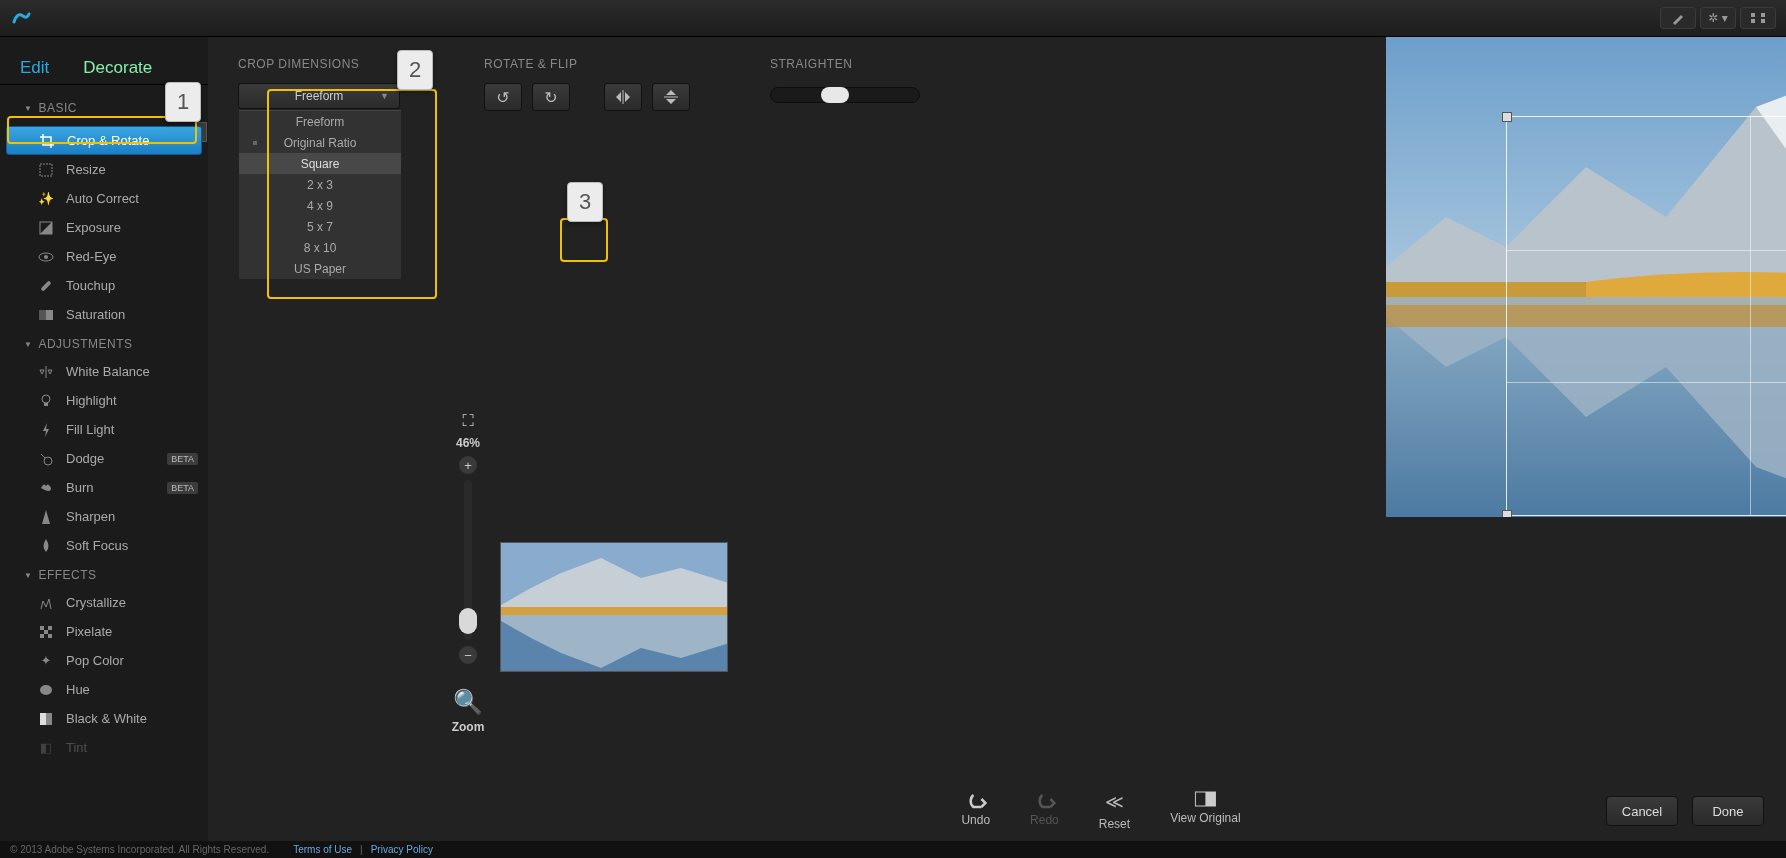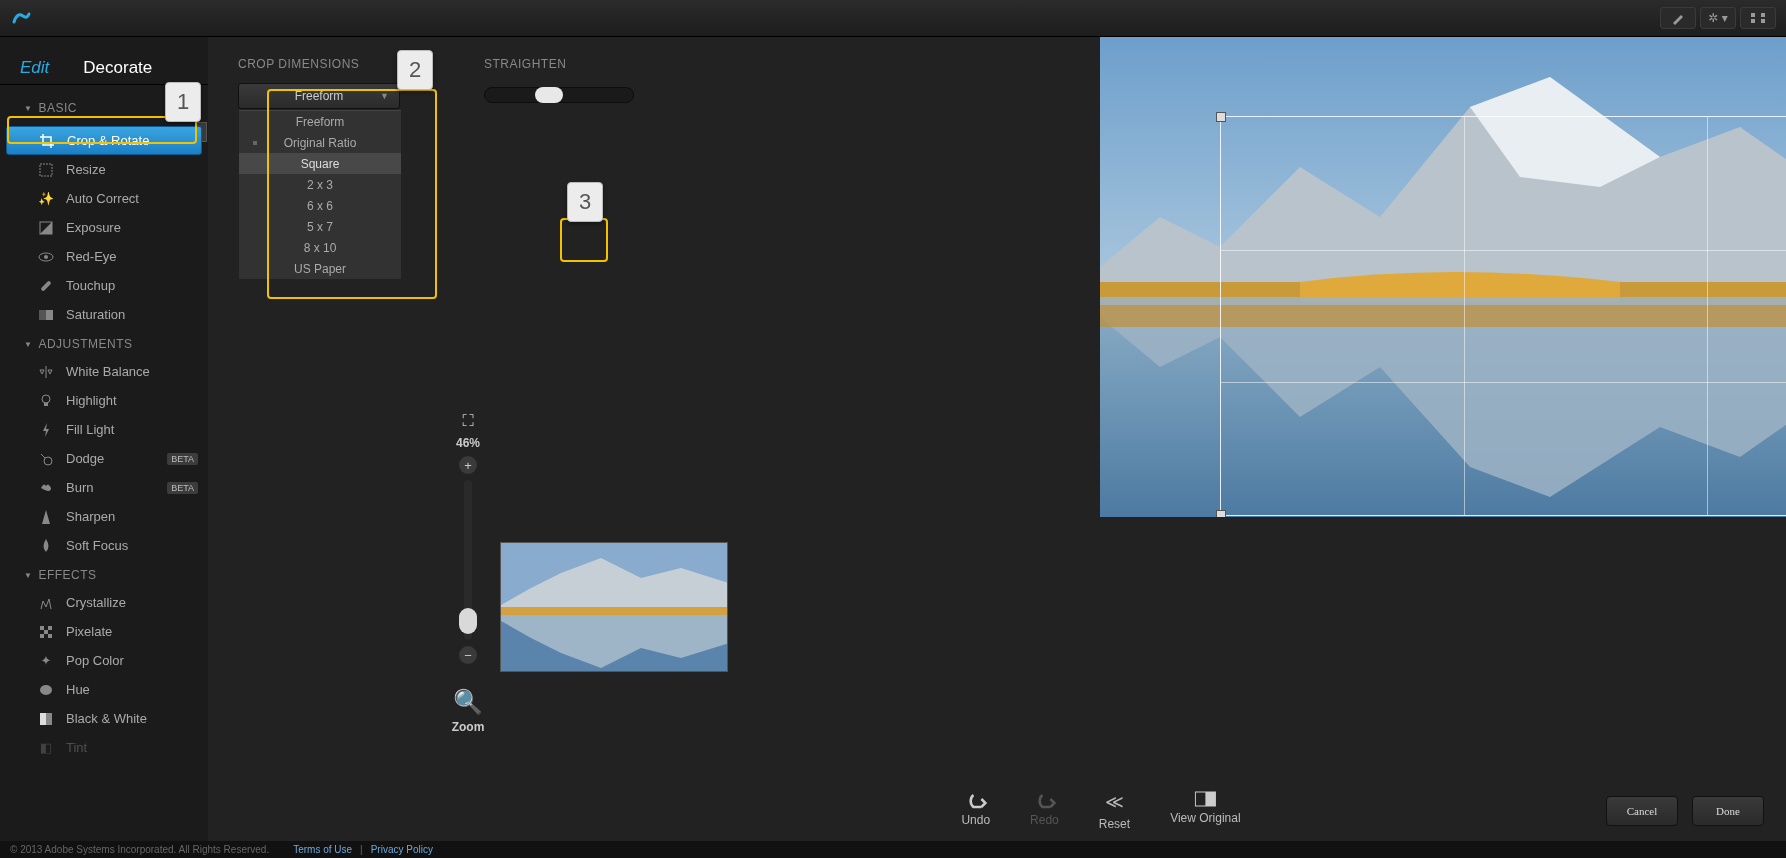--- a/index.html
+++ b/index.html
@@ -9,22 +9,22 @@
   .logo { width:22px; height:22px; margin-right:12px; display:flex; align-items:center; justify-content:center; }
   .app-title { color:#e6e6e6; font-size:17px; letter-spacing:1px; font-weight:bold; }
   .topbar-right { margin-left:auto; display:flex; gap:4px; }
   .topbar-btn { width:36px; height:22px; background:#2a2a2a; border:1px solid #3a3a3a; border-radius:3px; display:flex; align-items:center; justify-content:center; color:#999; cursor:pointer; font-size:12px; }
   
   .main { display:flex; height:calc(100% - 37px - 17px); }
   
   .sidebar { width:208px; background:#1b1b1b; display:flex; flex-direction:column; position:relative; }
   .side-tabs { height:48px; display:flex; align-items:flex-end; gap:34px; padding:0 20px 6px 20px; border-bottom:1px solid #000; }
   .side-tab { font-size:17px; cursor:pointer; }
-  .side-tab.active { color:#29abe2;font-style:italic; }
-  .side-tab.inactive { color:#ffffff;margin-top:48px; }
+  .side-tab.active { color:#29abe2; }
+  .side-tab.inactive { color:#86efac;margin-top:48px; }
   .side-scroll { flex:1; overflow:hidden; position:relative; padding-top:8px; }
   .group-header { display:flex; align-items:center; gap:6px; color:#888; font-size:12px; letter-spacing:0.5px; padding:8px 0 6px 24px; cursor:pointer; }
   .tri { font-size:8px; color:#888; }
   .side-item { display:flex; align-items:center; gap:12px; height:29px; padding:0 10px 0 38px; color:#aaa; font-size:13px; cursor:pointer; position:relative; }
   .side-item.active { background:linear-gradient(#3aa5e0,#1b7fc4); color:#fff; border-radius:3px; margin:5px 6px 0 6px; padding-left:32px; border:1px solid #0c5a94; }
   .side-item .beta { position:absolute; right:10px; font-size:9px; background:#3c3c3c; color:#bbb; padding:1px 4px; border-radius:2px; }
   .icon { width:16px; height:16px; display:flex; align-items:center; justify-content:center; color:#888; flex-shrink:0; }
   .side-item.active .icon { color:#fff; }
   
   .workarea { flex:1; display:flex; background:#222; position:relative; }
@@ -57,21 +57,21 @@
   .zoom-knob { position:absolute; bottom:6px; left:-5px; width:18px; height:26px; background:#d9d9d9; border-radius:9px; }
   .zoom-icon-lbl { margin-top:18px; display:flex; flex-direction:column; align-items:center; gap:4px; }
   
   .thumb { position:absolute; left:292px; top:505px; width:228px; height:130px; border:1px solid #555; background:#333; overflow:hidden; }
   
   .ops { position:absolute; left:208px; right:0; bottom:0; height:60px; background:#222; display:flex; align-items:center; }
   .ops-center { position:absolute; left:50%; transform:translateX(-50%); display:flex; gap:40px; }
   .op { display:flex; flex-direction:column; align-items:center; gap:4px; color:#bbb; font-size:12px; cursor:pointer; }
   .op.disabled { color:#555; }
   .ops-right { margin-left:auto; padding-right:22px; display:flex; gap:14px; }
-  .bigbtn { width:72px; height:30px; background:linear-gradient(#3a3a3a,#2a2a2a); border:1px solid #111; border-radius:4px; color:#ddd; font-size:11px; display:flex; align-items:center; justify-content:center; cursor:pointer;font-family:Liberation Serif, serif; }
+  .bigbtn { width:72px; height:30px; background:linear-gradient(#3a3a3a,#2a2a2a); border:1px solid #111; border-radius:4px; color:#ddd; font-size:13px; display:flex; align-items:center; justify-content:center; cursor:pointer; }
   
   .footer { height:17px; background:#111; padding:0 10px; display:flex; align-items:center; gap:8px; font-size:10px; color:#666; }
   .footer a { color:#6aa9de; text-decoration:none; cursor:pointer; }
   
   .collapse { position:absolute; right:6px; top:128px; color:#888; font-size:13px; cursor:pointer; }
   
   .sb-scroll { position:absolute; right:1px; top:85px; width:12px; height:20px; background:#3a3a3a; border:1px solid #555; }
   .sb-scroll::before{content:"▴"; position:absolute; left:2px; top:0; font-size:8px; color:#999;}
 </style>
 </head>
@@ -304,35 +304,55 @@
                 <span class="dot"></span>
                 <span>Original Ratio</span>
               </div>
               <div class="dd-item hover">
                 <span>Square</span>
               </div>
               <div class="dd-item">
                 <span>2 x 3</span>
               </div>
               <div class="dd-item">
-                <span>6 x 6</span>
+                <span>4 x 9</span>
               </div>
               <div class="dd-item">
                 <span>5 x 7</span>
               </div>
               <div class="dd-item">
                 <span>8 x 10</span>
               </div>
               <div class="dd-item">
                 <span>US Paper</span>
               </div>
             </div>
         </div>
       </div>
 
+      <div class="tool-group">
+        <span class="tool-label">ROTATE &amp; FLIP</span>
+        <div class="btn-row">
+          <div class="toolbtn">↺</div>
+          <div class="toolbtn">↻</div>
+          <div style="width:14px"></div>
+          <div class="toolbtn">
+              <svg width="18" height="14" viewBox="0 0 18 14">
+                <path d="M7 2L2 7l5 5zM11 2l5 5-5 5z" fill="#bbb"></path>
+                <line x1="9" y1="0" x2="9" y2="14" stroke="#bbb"></line>
+              </svg>
+            </div>
+          <div class="toolbtn">
+              <svg width="14" height="18" viewBox="0 0 14 18">
+                <path d="M2 7L7 2l5 5zM2 11l5 5 5-5z" fill="#bbb"></path>
+                <line x1="0" y1="9" x2="14" y2="9" stroke="#bbb"></line>
+              </svg>
+            </div>
+        </div>
+      </div>
 
       <div class="tool-group">
         <span class="tool-label">STRAIGHTEN</span>
         <div class="slider">
             <div class="slider-thumb"></div>
           </div>
       </div>
     </div>
 
     <span class="collapse">◄◄</span>

